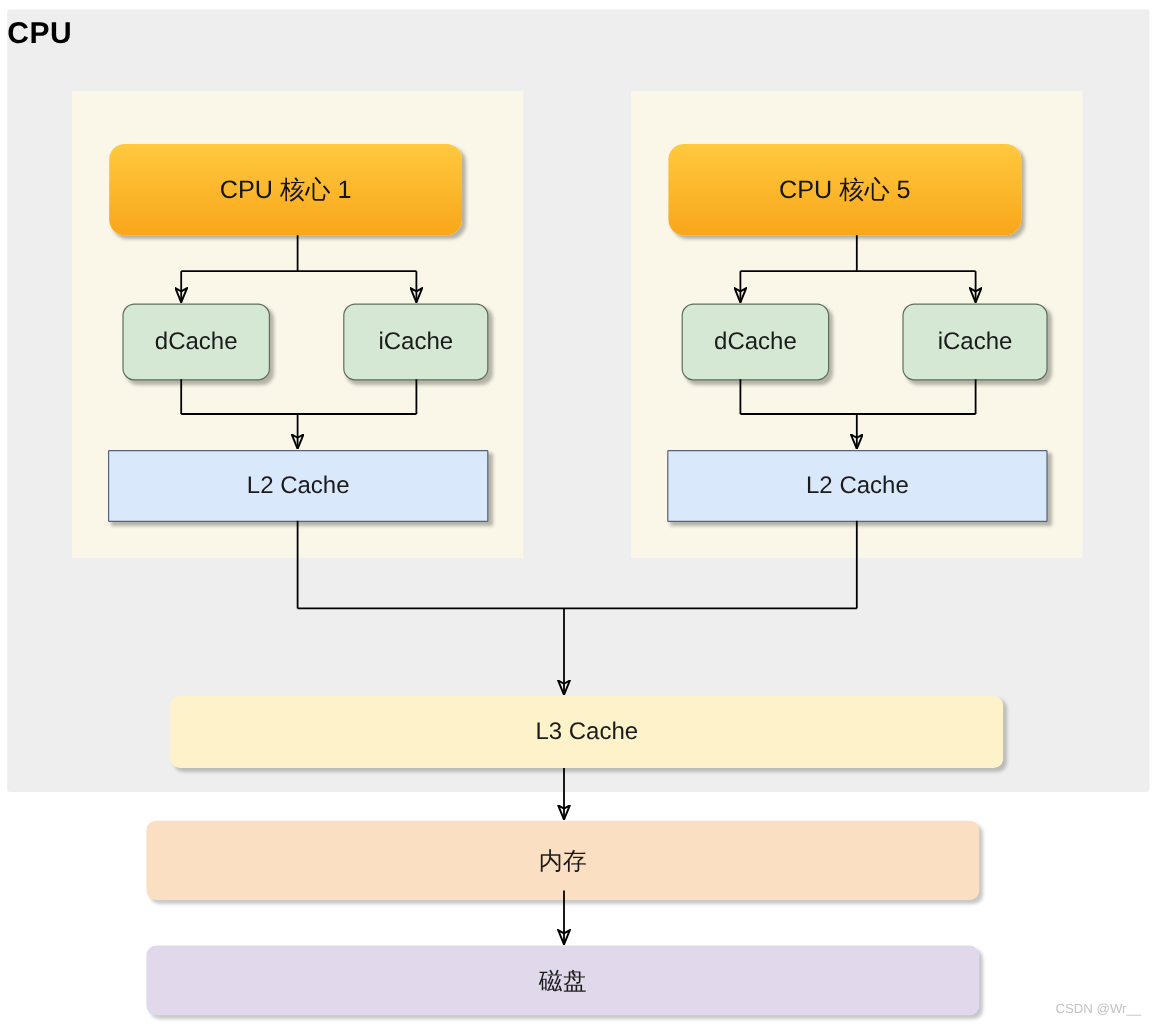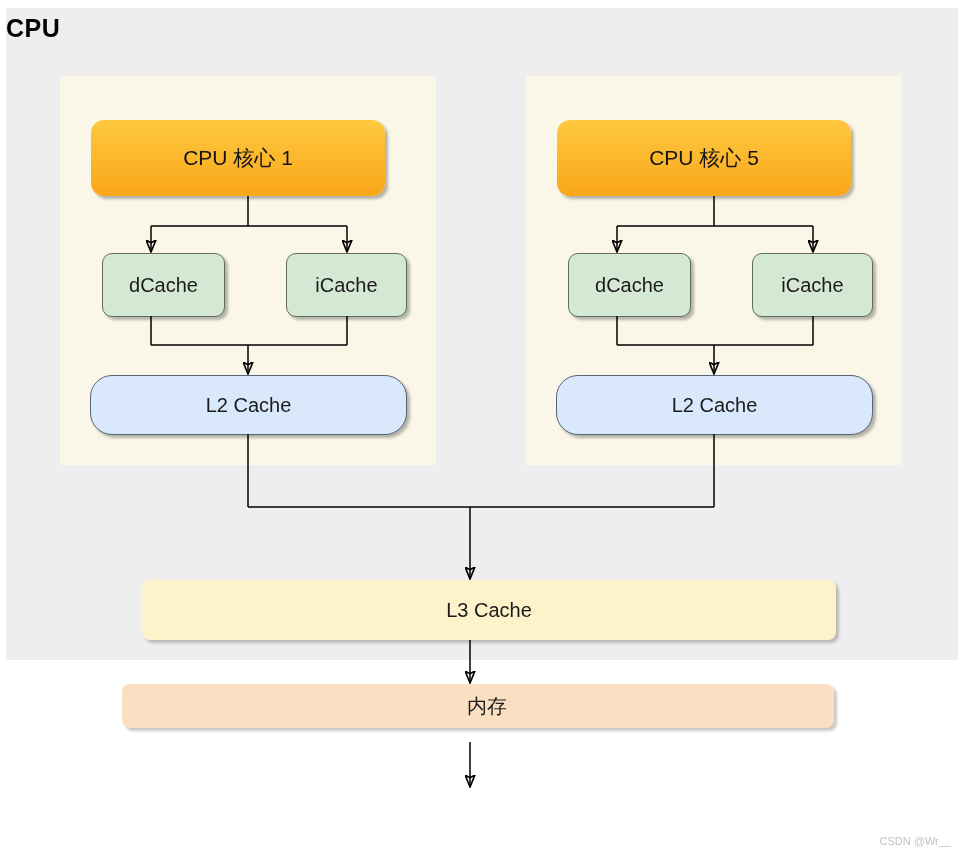--- a/index.html
+++ b/index.html
@@ -37,33 +37,33 @@
     box-shadow:3px 3px 3px rgba(0,0,0,0.28);
     display:flex;align-items:center;justify-content:center;
     font-size:20px;color:#1b1b1b;
   }
   .dcache{left:30px;width:121px;margin-left:12px;}
   .icache{left:226px;width:119px;}
   .l2-box{
     position:absolute;left:30px;top:299px;width:315px;height:58px;
     background:var(--l2-bg,#dae8fc);
     border:1px solid var(--l2-border,#56637a);
-    border-radius:22px;
+    border-radius:1px;
     box-shadow:3px 3px 3px rgba(0,0,0,0.28);
     display:flex;align-items:center;justify-content:center;
     font-size:20px;color:#1b1b1b;
   }
   .bar{
     position:absolute;left:122px;width:694px;border-radius:8px;
     box-shadow:3px 3px 3px rgba(0,0,0,0.22);
     display:flex;align-items:center;justify-content:center;
     font-size:20px;color:#1b1b1b;
   }
   .bar.l3{top:580px;height:60px;background:var(--l3-bg,#fdf2c9);margin-left:20px;}
-  .bar.memory{top:684px;height:44px;background:var(--memory-bg,#fbdfc2);padding-left:18px;}
+  .bar.memory{top:684px;height:66px;background:var(--memory-bg,#fbdfc2);}
   .bar.disk{top:788px;height:58px;background:var(--disk-bg,#e2d8eb);}
   .connectors{
     position:absolute;left:0;top:0;width:962px;height:854px;
     pointer-events:none;z-index:5;
   }
   .connectors path{stroke:#000;stroke-width:1.5;fill:none;}
   .watermark{
     position:absolute;right:11px;bottom:7px;
     font-size:11px;color:#c2c2c6;text-align:right;
   }
@@ -86,20 +86,21 @@
 
   <section class="core-panel right">
     <div class="core-box">CPU 核心 5</div>
     <div class="cache-box dcache">dCache</div>
     <div class="cache-box icache">iCache</div>
     <div class="l2-box">L2 Cache</div>
   </section>
 
   <div class="bar l3">L3 Cache</div>
   <div class="bar memory">内存</div>
+  <div class="bar disk">磁盘</div>
 
   <svg class="connectors" viewBox="0 0 962 854" xmlns="http://www.w3.org/2000/svg" aria-hidden="true">
     <defs>
       <marker id="arrow" viewBox="0 0 12 10" refX="11.5" refY="5" markerWidth="13" markerHeight="11" markerUnits="userSpaceOnUse" orient="auto-start-reverse">
         <path d="M0.5,0.5 L11.5,5 L0.5,9.5 L3,5 Z" fill="#000" stroke="none"></path>
       </marker>
     </defs>
 
     <path d="M248,196 L248,226"></path>
     <path d="M151,226 L347,226"></path>

